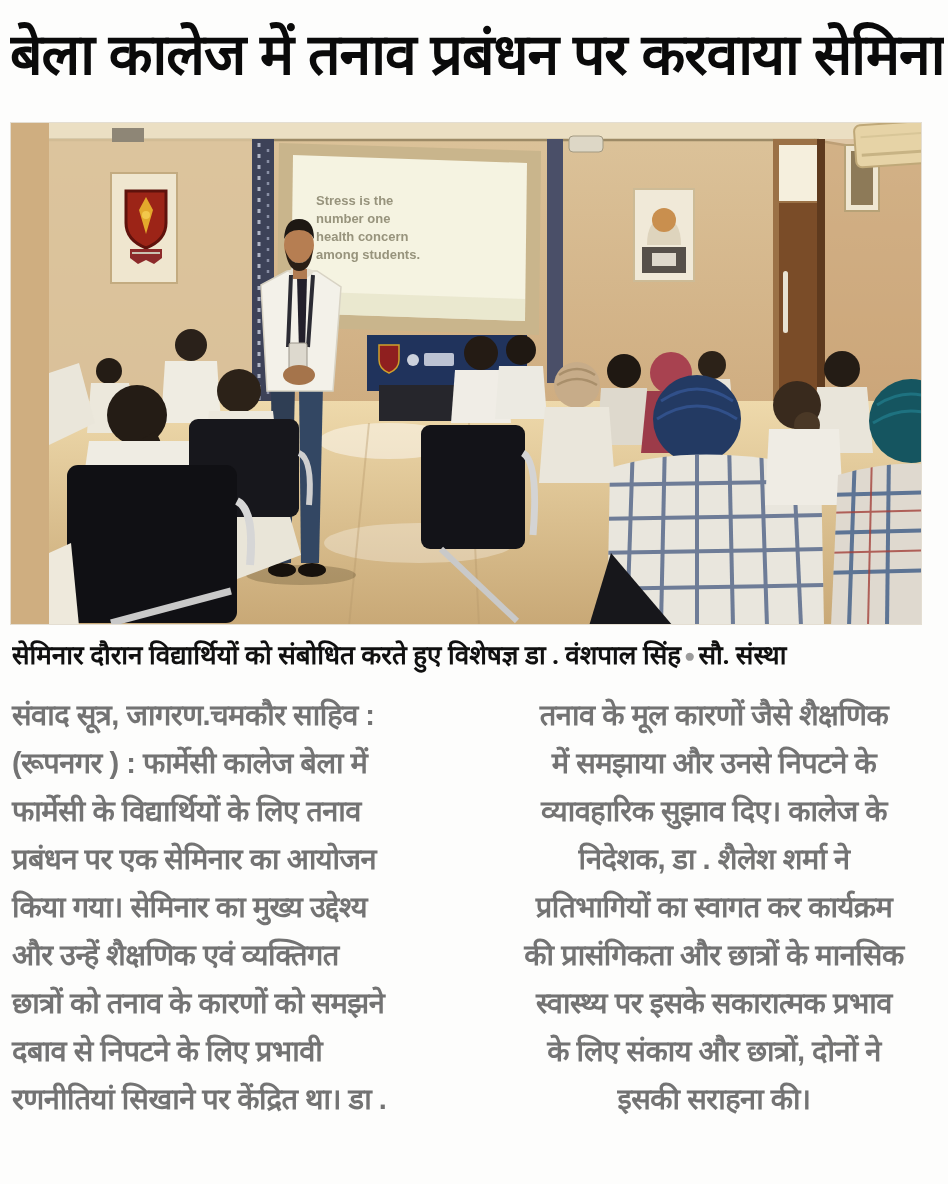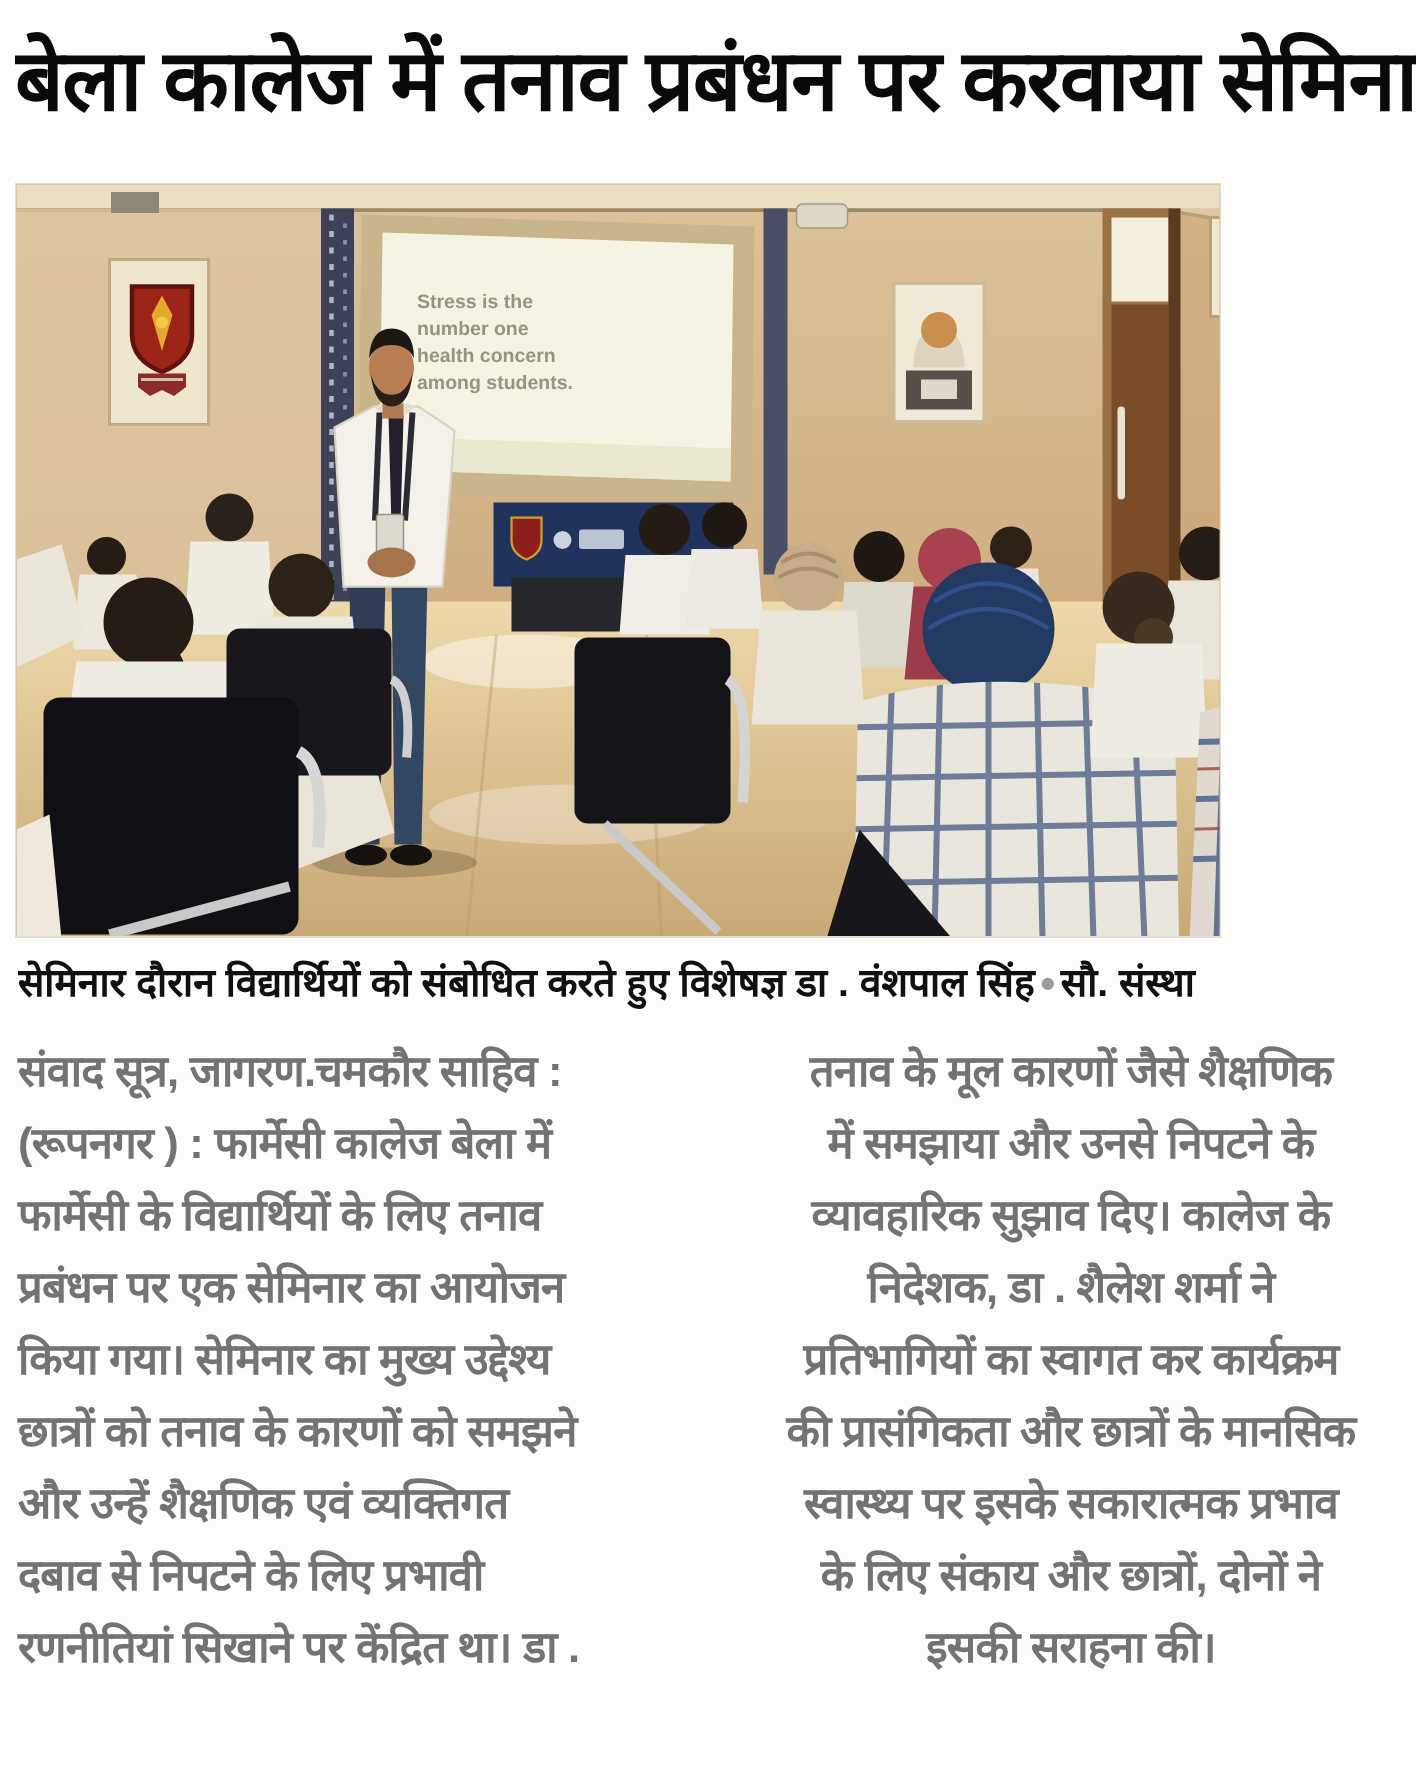--- a/index.html
+++ b/index.html
@@ -8,28 +8,28 @@
     position:relative; width:948px; height:1184px; overflow:hidden;
     background:#fdfdfc; color:#121212;
     font-family:"Liberation Sans","DejaVu Sans",sans-serif;
   }
   .headline {
     position:absolute; top:-4px; left:10px; width:934px; height:116px;
     font-size:57px; line-height:116px; font-weight:700; color:#0a0a0a;
     white-space:nowrap; letter-spacing:-1px; overflow:hidden;
   }
   .photo-frame {
-    position:absolute; top:122px; left:10px; width:804px; height:503px;
-    background:#cfae80; border:1px solid #e4ded2; overflow:hidden;
+    position:absolute; top:122px; left:10px; width:912px; height:503px;
+    background:#cfae80; border:1px solid #e4ded2; overflow:hidden;padding-left:38px;
   }
   .photo-frame svg { display:block; }
   .caption {
     position:absolute; top:629px; left:12px; width:930px; height:50px;
     display:flex; align-items:center; white-space:nowrap; overflow:hidden;
-    font-size:26px; font-weight:700; color:#101010;
+    font-size:26px; font-weight:700; color:#101010;font-family:Liberation Serif, serif;
   }
   .caption .bullet { color:#9b9b9b; font-size:19px; line-height:1; margin:2px 3px 0 3px; }
   .col { position:absolute; top:690px; height:486px; overflow:visible; }
   .col.left  { left:12px;  width:452px; }
   .col.right { left:488px; width:452px;text-align:center; }
   .bodyline {
     height:48px; line-height:50px; font-size:29px; font-weight:700;
     color:#737373; white-space:nowrap; letter-spacing:-0.5px;
   }
 </style>
@@ -258,22 +258,22 @@
     <span>सौ. संस्था</span>
   </p>
 
   <div class="col left">
 
   <div class="bodyline">संवाद सूत्र, जागरण.चमकौर साहिव :</div>
       <div class="bodyline">(रूपनगर ) : फार्मेसी कालेज बेला में</div>
       <div class="bodyline">फार्मेसी के विद्यार्थियों के लिए तनाव</div>
       <div class="bodyline">प्रबंधन पर एक सेमिनार का आयोजन</div>
       <div class="bodyline">किया गया। सेमिनार का मुख्य उद्देश्य</div>
+      <div class="bodyline">और उन्हें शैक्षणिक एवं व्यक्तिगत</div>
       <div class="bodyline">छात्रों को तनाव के कारणों को समझने</div>
-      <div class="bodyline">और उन्हें शैक्षणिक एवं व्यक्तिगत</div>
       <div class="bodyline">दबाव से निपटने के लिए प्रभावी</div>
       <div class="bodyline">रणनीतियां सिखाने पर केंद्रित था।  डा .</div>
     </div>
 
   <div class="col right">
 
   <div class="bodyline">तनाव के मूल कारणों जैसे शैक्षणिक</div>
       <div class="bodyline">में समझाया और उनसे निपटने के</div>
       <div class="bodyline">व्यावहारिक सुझाव दिए। कालेज के</div>
       <div class="bodyline">निदेशक, डा . शैलेश शर्मा ने</div>

